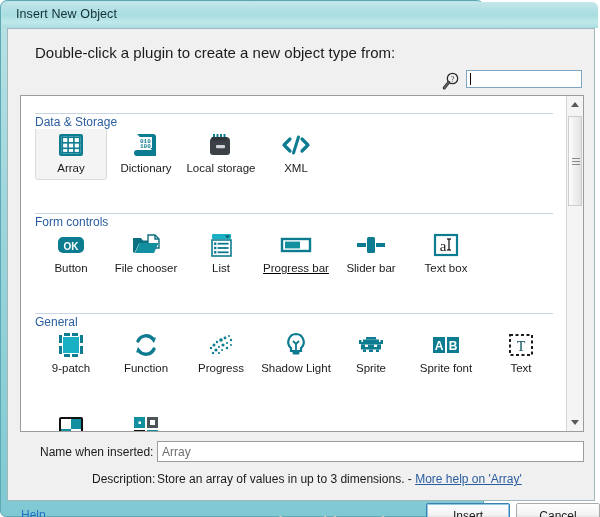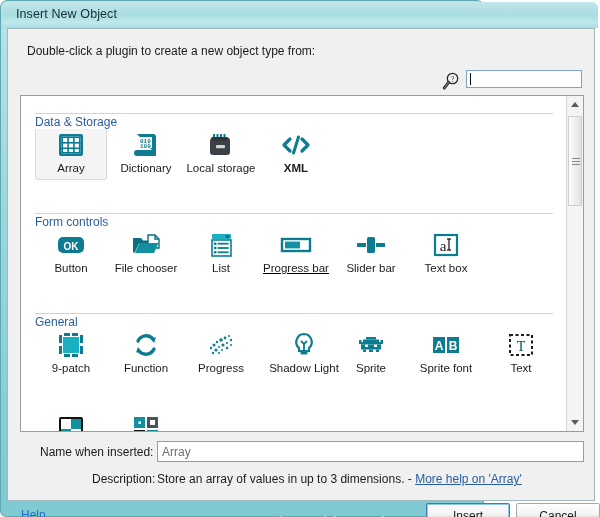--- a/index.html
+++ b/index.html
@@ -51,22 +51,22 @@
     left: 6px; top: 27px;
     width: 588px; height: 473px;
     background: #f0f0f0;
     border: 1px solid #a0b8bc;
     box-sizing: border-box;
   }
 
   
   #prompt {
     position: absolute;
-    left: 19px; top: 15px;
-    font-size: 12px;
+    left: 27px; top: 15px;
+    font-size: 15px;
     color: #1b1b1b;
   }
 
   #search-icon {
     position: absolute;
     left: 433px; top: 42px;
     width: 20px; height: 20px;
   }
 
   #search-input {
@@ -350,21 +350,21 @@
                     <rect x="16" y="5" width="2" height="6"></rect>
                     <rect x="19.5" y="5" width="2" height="6"></rect>
                   </g>
                   <rect x="8" y="8" width="15" height="3.5" fill="#2f3438"></rect>
                   <rect x="12" y="16" width="9" height="3.2" rx="1" fill="#cfd4d7"></rect>
                 </svg>
               </div>
               <div class="label">Local storage</div>
             </div>
 
-            <div class="item" style="left:229px; top:0;font-weight:bold;">
+            <div class="item" style="left:229px; top:0;">
               <div class="glyph">
                 <svg width="34" height="32" viewBox="0 0 34 32">
                   <g fill="none" stroke="#0e7c90" stroke-width="3.2" stroke-linecap="round" stroke-linejoin="round">
                     <path d="M11 10 L5 16 L11 22"></path>
                     <path d="M23 10 L29 16 L23 22"></path>
                   </g>
                   <path d="M19.5 8 L14.5 24" stroke="#0e7c90" stroke-width="3" stroke-linecap="round"></path>
                 </svg>
               </div>
               <div class="label">XML</div>
@@ -509,21 +509,21 @@
                     <circle cx="12" cy="21" r="1.6"></circle>
                       <circle cx="18" cy="21" r="1"></circle>
                     <circle cx="9" cy="24" r="1.2"></circle>
                       <circle cx="15" cy="24" r="1.1"></circle>
                   </g>
                 </svg>
               </div>
               <div class="label">Progress</div>
             </div>
 
-            <div class="item" style="left:229px; top:0;margin-left:8px;">
+            <div class="item" style="left:229px; top:0;">
               <div class="glyph">
                 <svg width="32" height="32" viewBox="0 0 32 32">
                   <path d="M16 5 a8 8 0 0 1 5 14 v3 h-10 v-3 a8 8 0 0 1 5 -14 z" fill="none" stroke="#0e7c90" stroke-width="2.2"></path>
                   <path d="M13 12 l3 3 l3 -3" fill="none" stroke="#0e7c90" stroke-width="1.8"></path>
                   <path d="M16 15 v7" stroke="#0e7c90" stroke-width="1.8"></path>
                   <rect x="12.5" y="21.5" width="7" height="4" rx="1" fill="#0e7c90"></rect>
                 </svg>
               </div>
               <div class="label">Shadow Light</div>
             </div>

